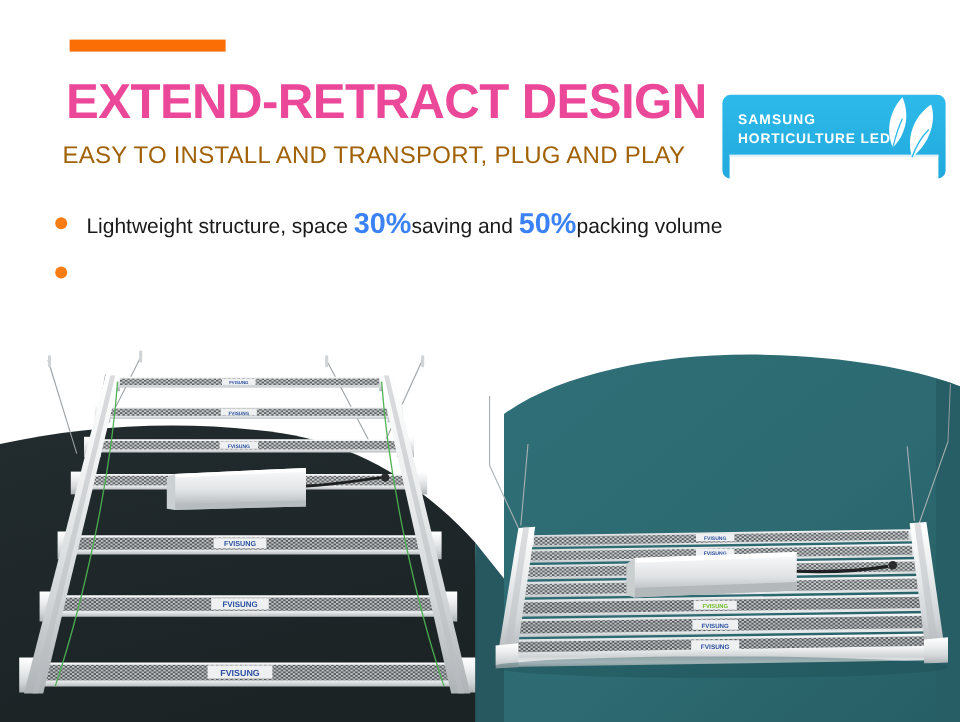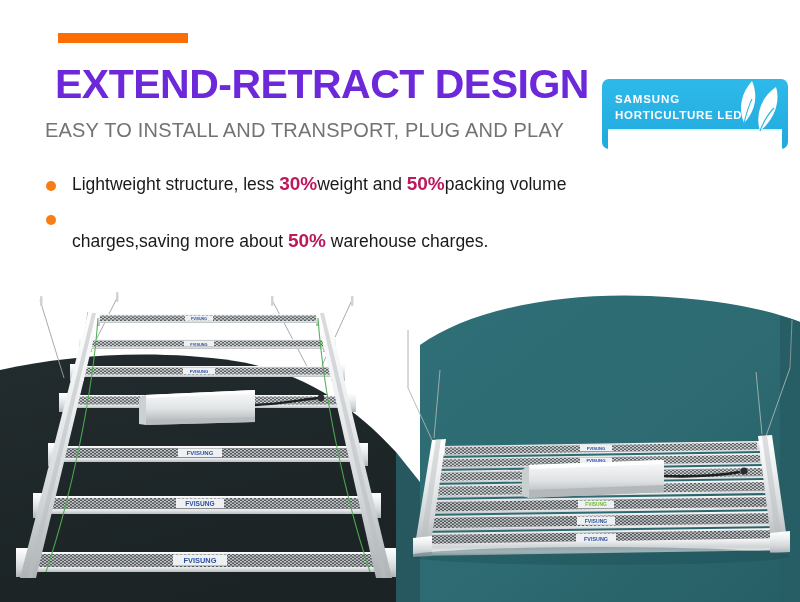--- a/index.html
+++ b/index.html
@@ -36,33 +36,33 @@
     background: #fa6e05;
     z-index: 5;
   }
 
   #headline {
     position: absolute;
     left: 55px; top: 64px;
     font-size: 41px;
     font-weight: bold;
     letter-spacing: -0.5px;
-    color: #6d28d9;
+    color: #ec4899;
     line-height: 1;
     white-space: nowrap;
     z-index: 5;
   }
 
   #subhead {
     position: absolute;
-    left: 45px; top: 119px;
+    left: 52px; top: 119px;
     font-size: 20px;
     font-weight: normal;
     letter-spacing: 0.2px;
-    color: #737373;
+    color: #a16207;
     line-height: 1.1;
     white-space: nowrap;
     z-index: 5;
   }
 
   
   #samsung-badge {
     position: absolute;
     left: 600px; top: 77px;
     width: 190px; height: 74px;
@@ -102,23 +102,23 @@
     width: 10px; height: 10px;
     border-radius: 50%;
     background: #f97d13;
   }
   .bullet-text {
     font-size: 17.5px;
     color: #1a1a1a;
     line-height: 1.28;
   }
   .pct {
-    color: #be185d;
+    color: #3b82f6;
     font-weight: bold;
-    font-size: 19px;
+    font-size: 24px;
   }
 
   
   #page, #page * { -webkit-user-select: none; user-select: none; }
 </style>
 </head>
 <body>
 
 <div id="page">
 
@@ -394,27 +394,26 @@
       </g>
       <rect x="1" y="1" width="188" height="72" rx="8" ry="8" fill="none" stroke="#ffffff" stroke-width="2"></rect>
     </svg>
   </div>
 
   <div id="bullets">
 
     <div class="bullet-row">
       <span class="bullet-dot"></span>
       <div class="bullet-text">
-        <span><span>Lightweight structure, less </span><span class="pct">30%</span><span>weight and </span><span class="pct">50%</span><span>packing volume</span></span><br>
+        <span><span>Lightweight structure, space </span><span class="pct">30%</span><span>saving and </span><span class="pct">50%</span><span>packing volume</span></span><br>
       </div>
     </div>
 
     <div class="bullet-row">
       <span class="bullet-dot"></span>
       <div class="bullet-text">
         <br>
-        <span><span>charges,saving more about </span><span class="pct">50%</span><span> warehouse charges.</span></span>
       </div>
     </div>
 
   </div>
 
 </div>
 
 </body></html>

